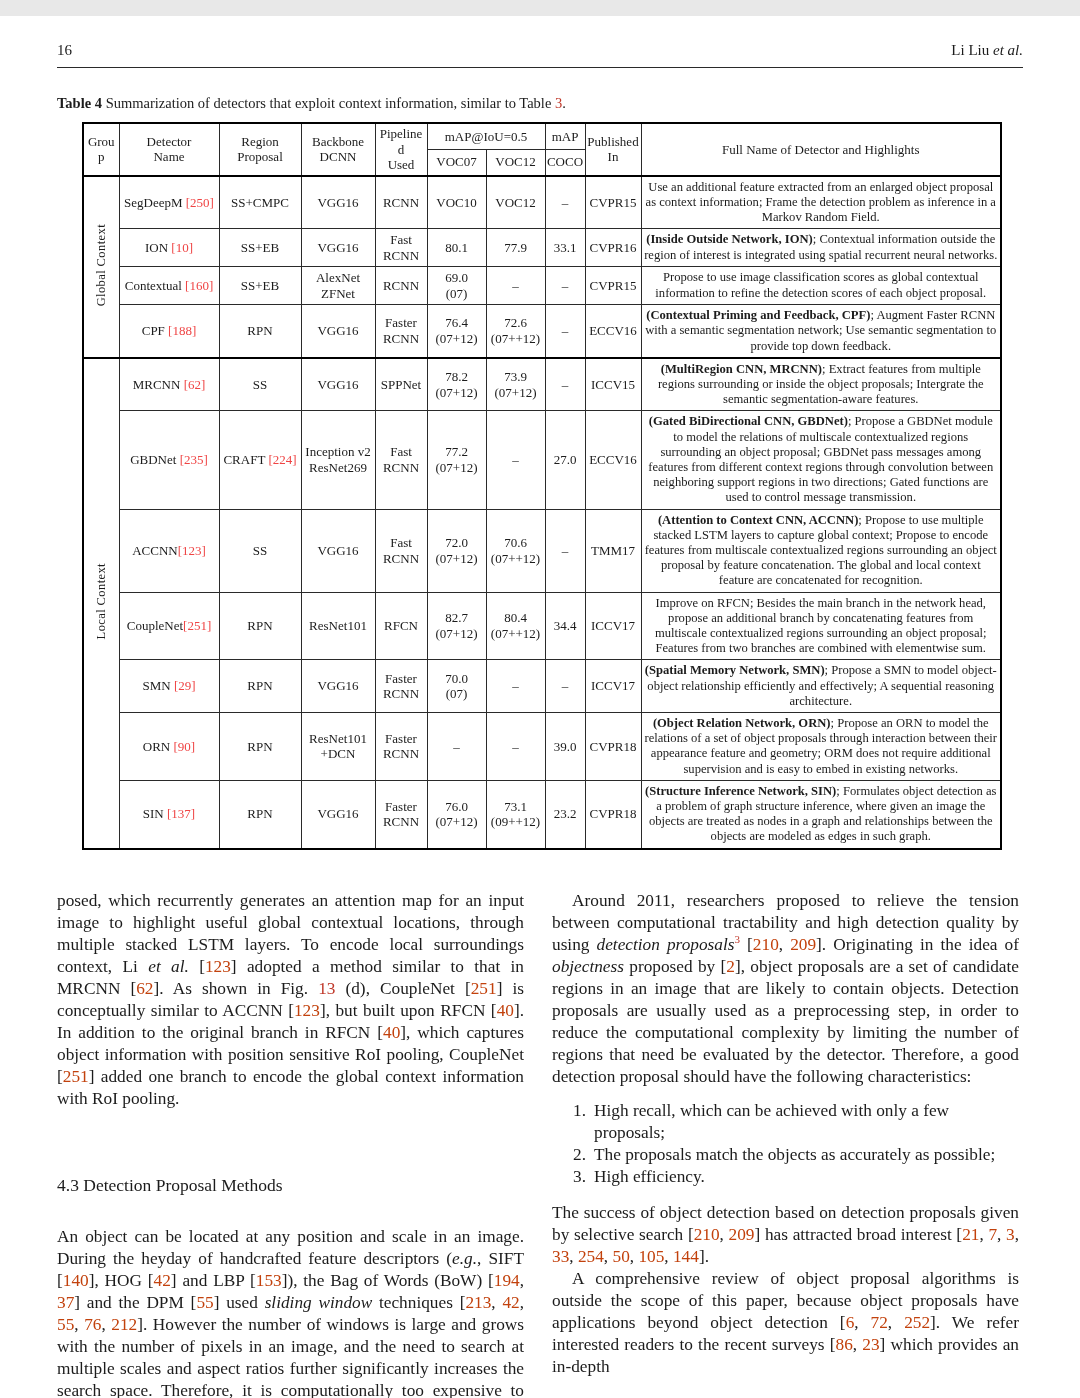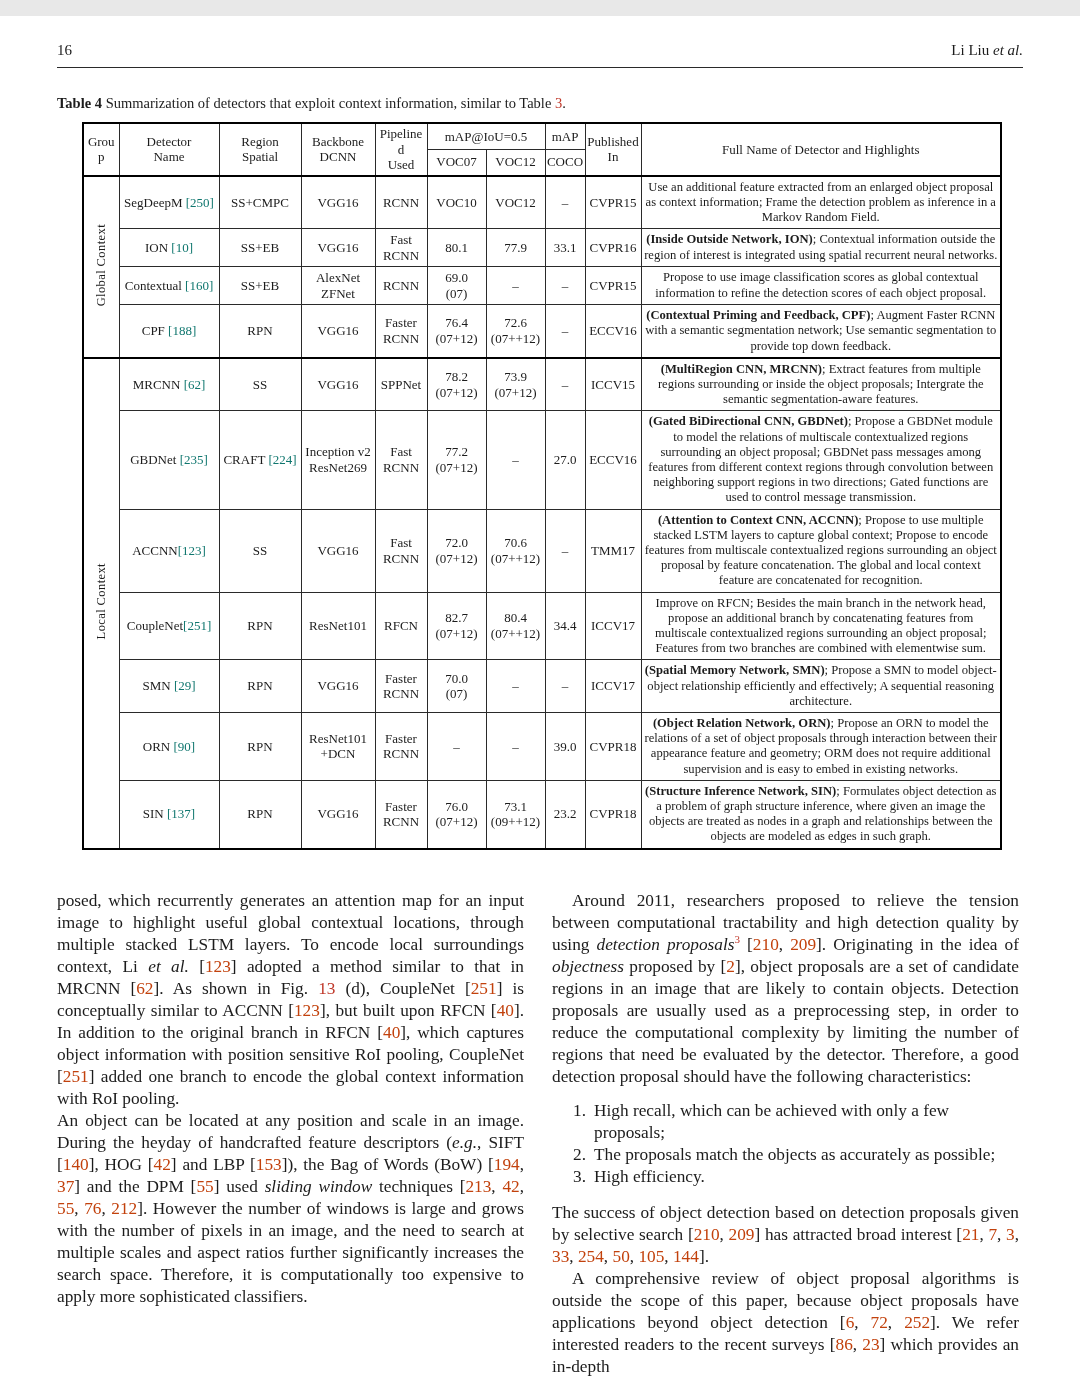--- a/index.html
+++ b/index.html
@@ -38,21 +38,21 @@
   .c-name{width:100px;}
   .c-region{width:82px;}
   .c-backbone{width:74px;}
   .c-pipe{width:52px;}
   .c-voc{width:59px;}
   .c-coco{width:40px;}
   .c-pub{width:56px;}
   .c-hl{width:360px;}
   td.hl{font-size:12.6px;line-height:15.2px;padding:3px 4px;}
   .hlb{font-weight:bold;}
-  .cite{color:#0f766e;}
+  .cite{color:#ef4444;}
   
   .columns{display:flex;gap:28px;margin:40px 57px 0 57px;}
   .col{width:467px;font-size:17.3px;line-height:22px;text-align:justify;}
   .col p{margin:0;}
   .sec-head{margin:64px 0 30px 0;font-size:17.5px;text-align:left;}
   .p-after-head{margin-top:0;}
   .indent{text-indent:20px;}
   
   .seg-i{font-style:italic;}
   .seg-b{font-weight:bold;}
@@ -94,21 +94,21 @@
           <col class="c-coco">
           <col class="c-pub">
           <col class="c-hl">
       </colgroup>
       <thead>
         <tr>
           <th rowspan="2" class="valign-b">Group</th>
           <th rowspan="2">Detector
 Name</th>
           <th rowspan="2">Region
-Spatial</th>
+Proposal</th>
           <th rowspan="2">Backbone
 DCNN</th>
           <th rowspan="2">Pipelined
 Used</th>
           <th colspan="2">mAP@IoU=0.5</th>
           <th>mAP</th>
           <th rowspan="2">Published
 In</th>
           <th rowspan="2" class="valign-b">Full Name of Detector and Highlights</th>
         </tr>
@@ -267,20 +267,21 @@
           <td>CVPR18</td>
           <td class="hl"><span class="hlb">(Structure Inference Network, SIN)</span><span>; Formulates object detection as a problem of graph structure inference, where given an image the objects are treated as nodes in a graph and relationships between the objects are modeled as edges in such graph.</span></td>
         </tr>
       </tbody>
     </table>
   </div>
 
   <div class="columns">
     <div class="col">
       <p><span>posed, which recurrently generates an attention map for an input image to highlight useful global contextual locations, through multiple stacked LSTM layers. To encode local surroundings context, Li </span><span class="seg-i">et al.</span><span> [</span><span class="seg-cite">123</span><span>] adopted a method similar to that in MRCNN [</span><span class="seg-cite">62</span><span>]. As shown in Fig. </span><span class="seg-red">13</span><span> (d), CoupleNet [</span><span class="seg-cite">251</span><span>] is conceptually similar to ACCNN [</span><span class="seg-cite">123</span><span>], but built upon RFCN [</span><span class="seg-cite">40</span><span>]. In addition to the original branch in RFCN [</span><span class="seg-cite">40</span><span>], which captures object information with position sensitive RoI pooling, CoupleNet [</span><span class="seg-cite">251</span><span>] added one branch to encode the global context information with RoI pooling.</span></p>
+      <div class="sec-head">4.3 Detection Proposal Methods</div>
       <p class="p-after-head"><span>An object can be located at any position and scale in an image. During the heyday of handcrafted feature descriptors (</span><span class="seg-i">e.g.</span><span>, SIFT [</span><span class="seg-cite">140</span><span>], HOG [</span><span class="seg-cite">42</span><span>] and LBP [</span><span class="seg-cite">153</span><span>]), the Bag of Words (BoW) [</span><span class="seg-cite">194</span><span>, </span><span class="seg-cite">37</span><span>] and the DPM [</span><span class="seg-cite">55</span><span>] used </span><span class="seg-i">sliding window</span><span> techniques [</span><span class="seg-cite">213</span><span>, </span><span class="seg-cite">42</span><span>, </span><span class="seg-cite">55</span><span>, </span><span class="seg-cite">76</span><span>, </span><span class="seg-cite">212</span><span>]. However the number of windows is large and grows with the number of pixels in an image, and the need to search at multiple scales and aspect ratios further significantly increases the search space. Therefore, it is computationally too expensive to apply more sophisticated classifiers.</span></p>
     </div>
     <div class="col">
       <p class="indent"><span>Around 2011, researchers proposed to relieve the tension between computational tractability and high detection quality by using </span><span class="seg-i">detection proposals</span><span class="seg-supred">3</span><span> [</span><span class="seg-cite">210</span><span>, </span><span class="seg-cite">209</span><span>]. Originating in the idea of </span><span class="seg-i">objectness</span><span> proposed by [</span><span class="seg-cite">2</span><span>], object proposals are a set of candidate regions in an image that are likely to contain objects. Detection proposals are usually used as a preprocessing step, in order to reduce the computational complexity by limiting the number of regions that need be evaluated by the detector. Therefore, a good detection proposal should have the following characteristics:</span></p>
       <div class="numlist">
         <div class="li">
             <span class="num">1.</span>
             <span>High recall, which can be achieved with only a few proposals;</span>
           </div>
         <div class="li">

